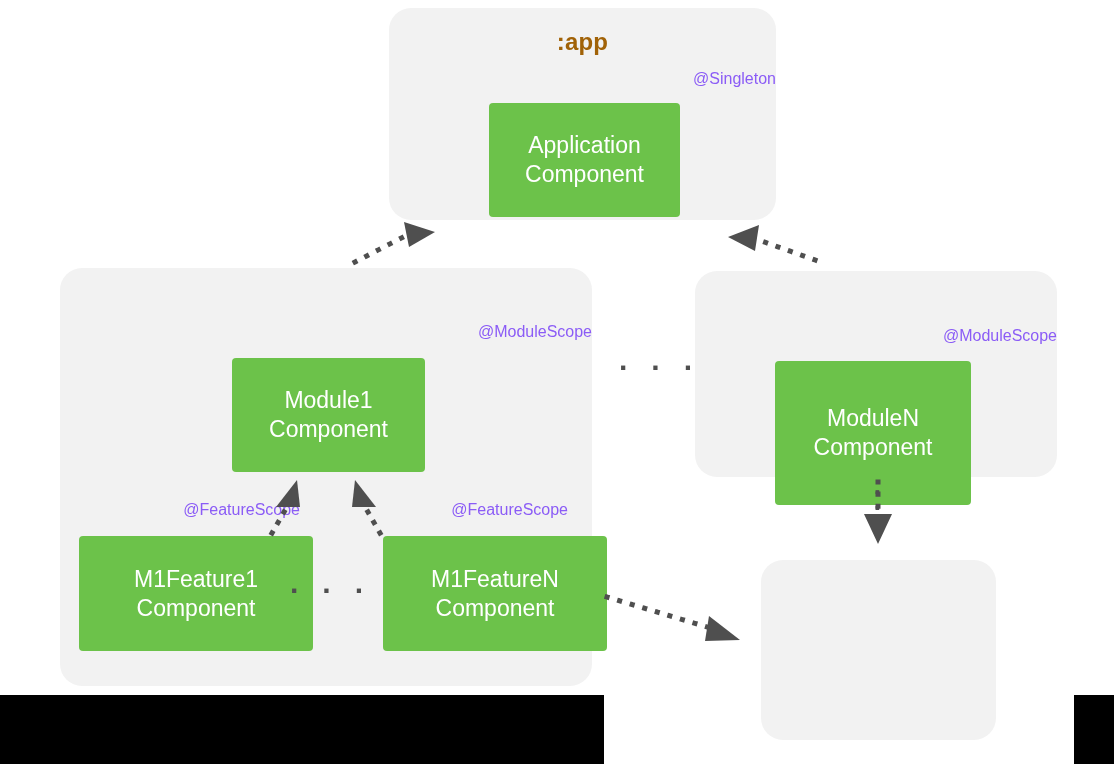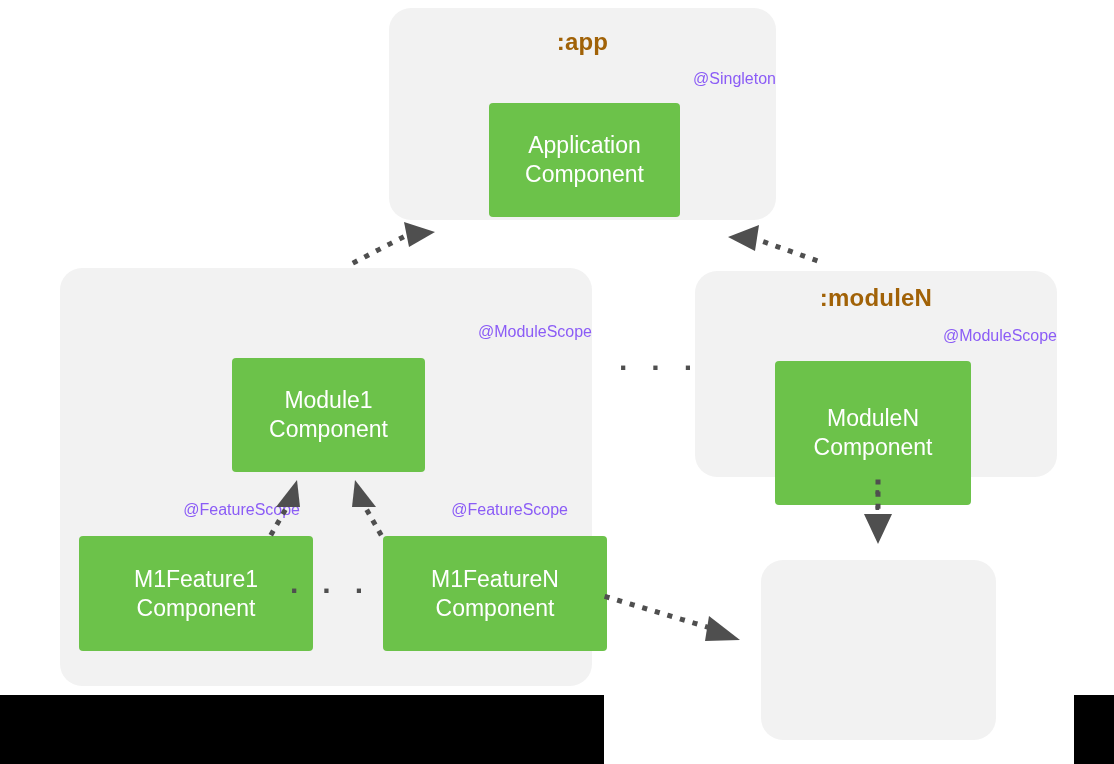--- a/index.html
+++ b/index.html
@@ -135,21 +135,20 @@
     <div class="scope-label" style="left:288px; width:220px; top:233px;">@FeatureScope</div>
     <div class="component-box" style="left:323px; top:268px; width:224px; height:115px;">
       <span class="component-label">M1FeatureN
 Component</span>
     </div>
 
     <div class="ellipsis" style="left:230px; top:308px;">· · ·</div>
   </div>
 
   <div class="gradle-module" style="left:695px; top:271px; width:362px; height:206px;">
-    <div class="module-title" style="top:13px;">:moduleN</div>
     <div class="scope-label" style="left:0; right:0; top:56px;">@ModuleScope</div>
     <div class="component-box" style="left:80px; top:90px; width:196px; height:144px;">
       <span class="component-label">ModuleN
 Component</span>
     </div>
   </div>
 
   <div class="gradle-module" style="left:761px; top:560px; width:235px; height:180px;">
   </div>
 

